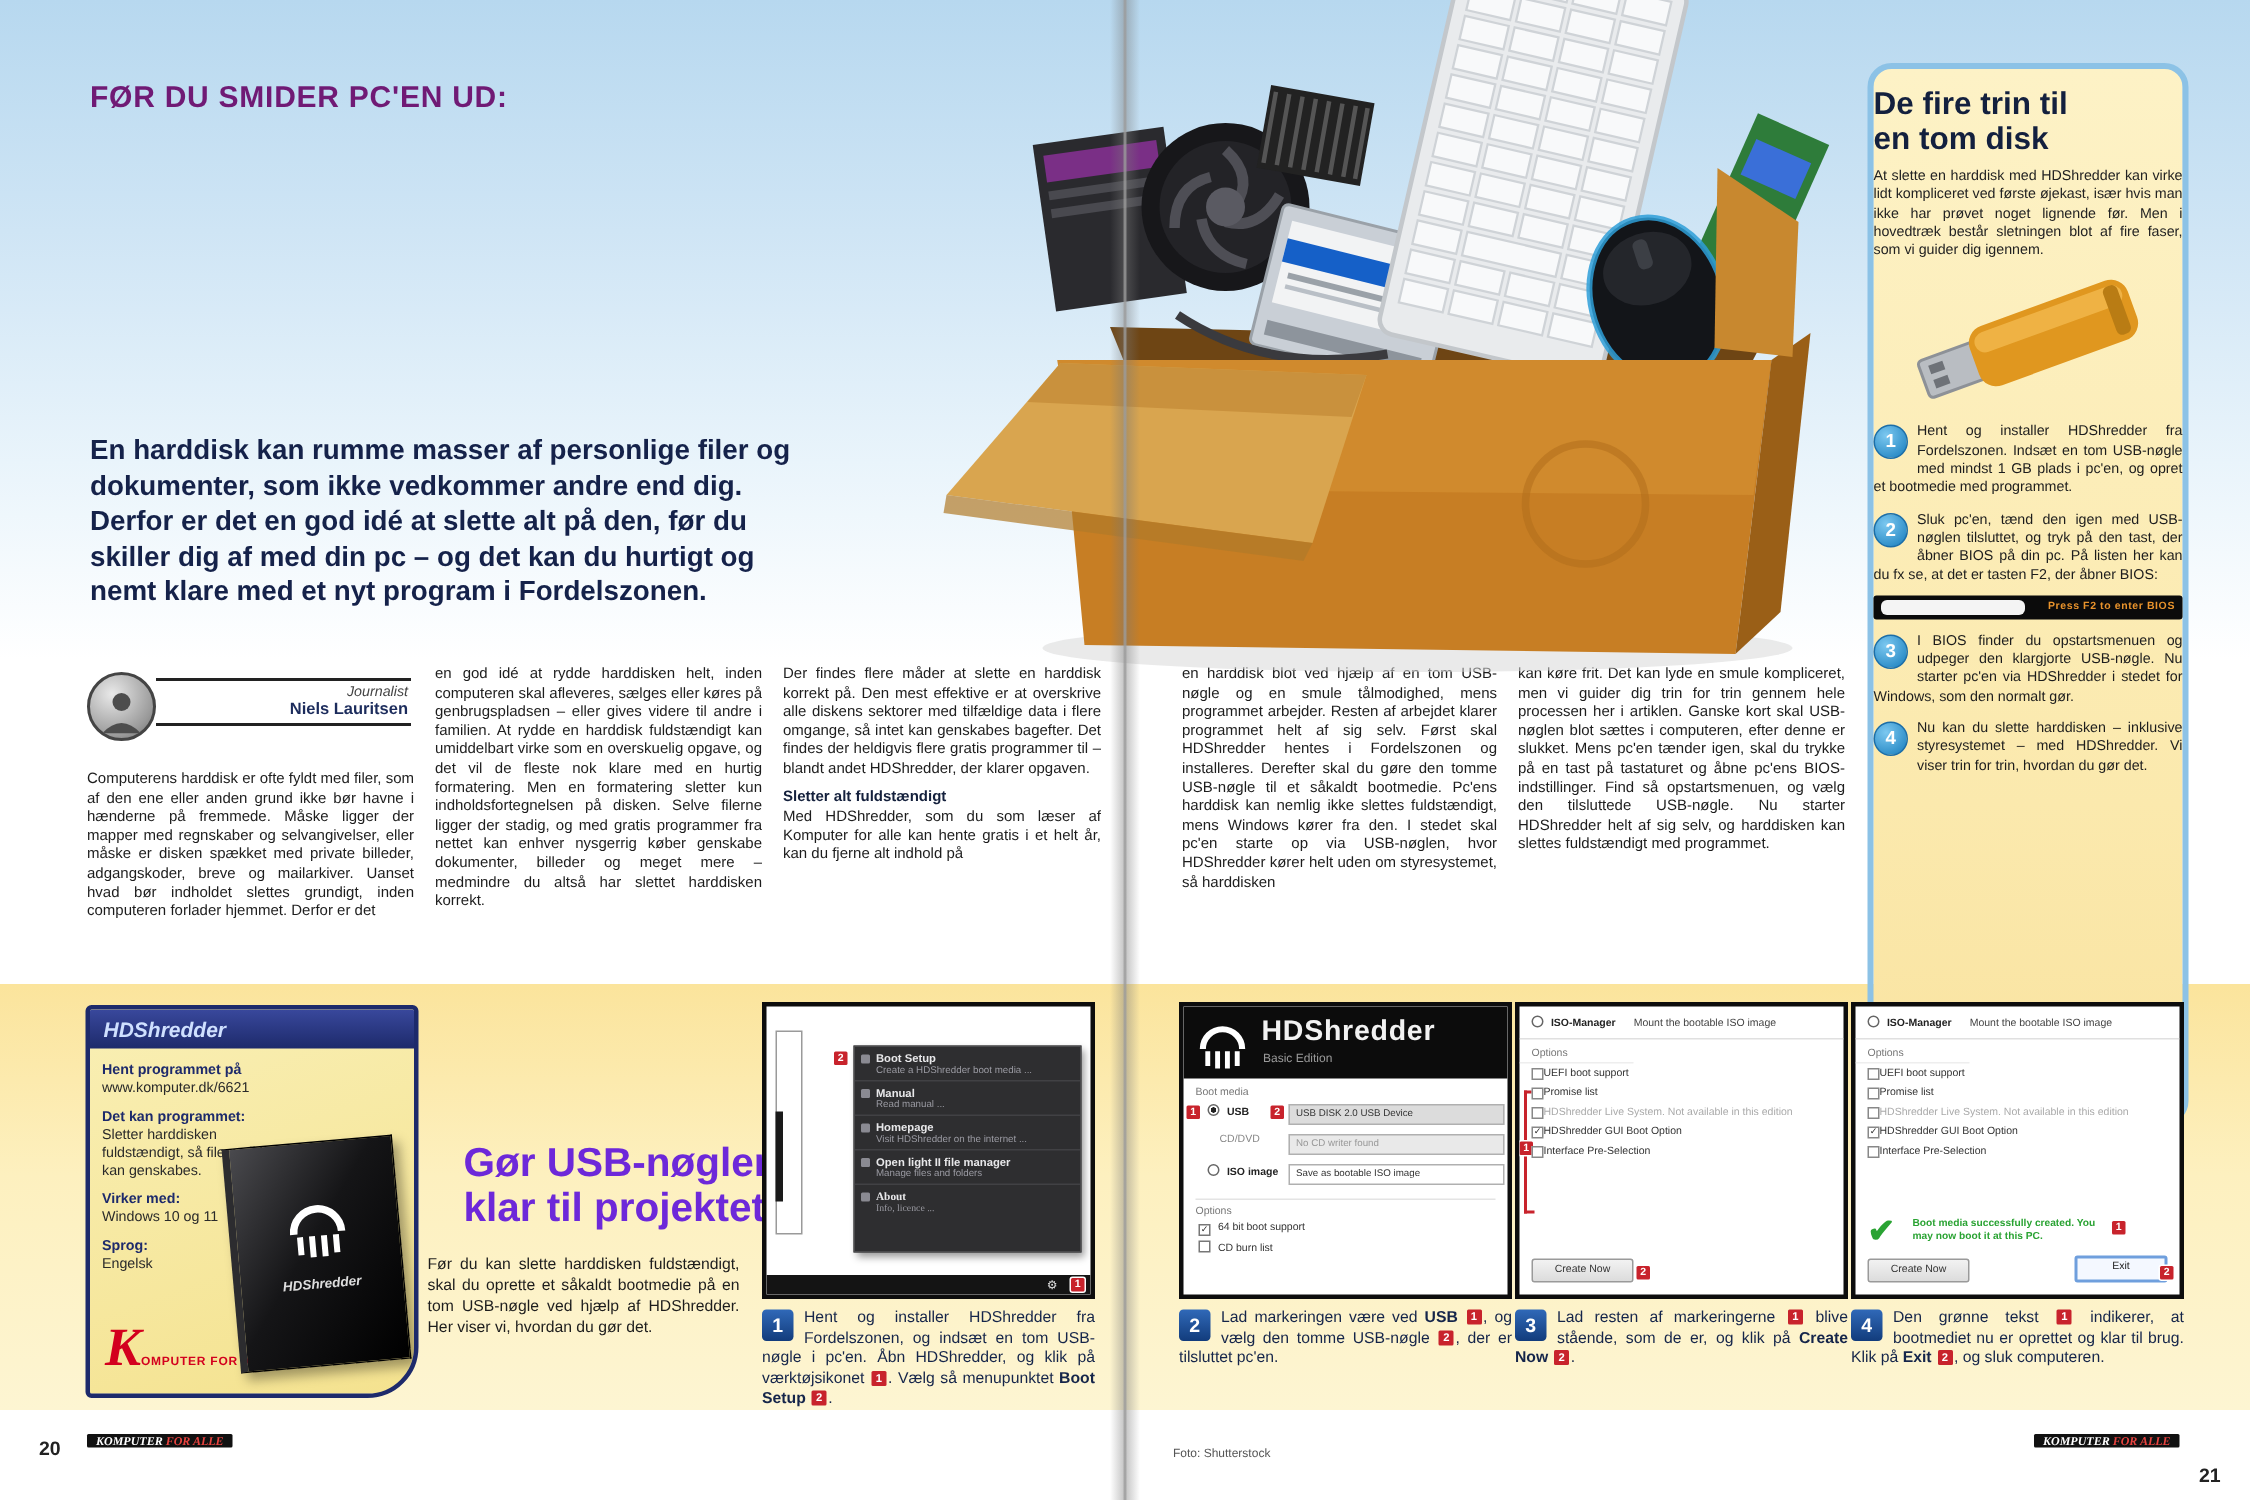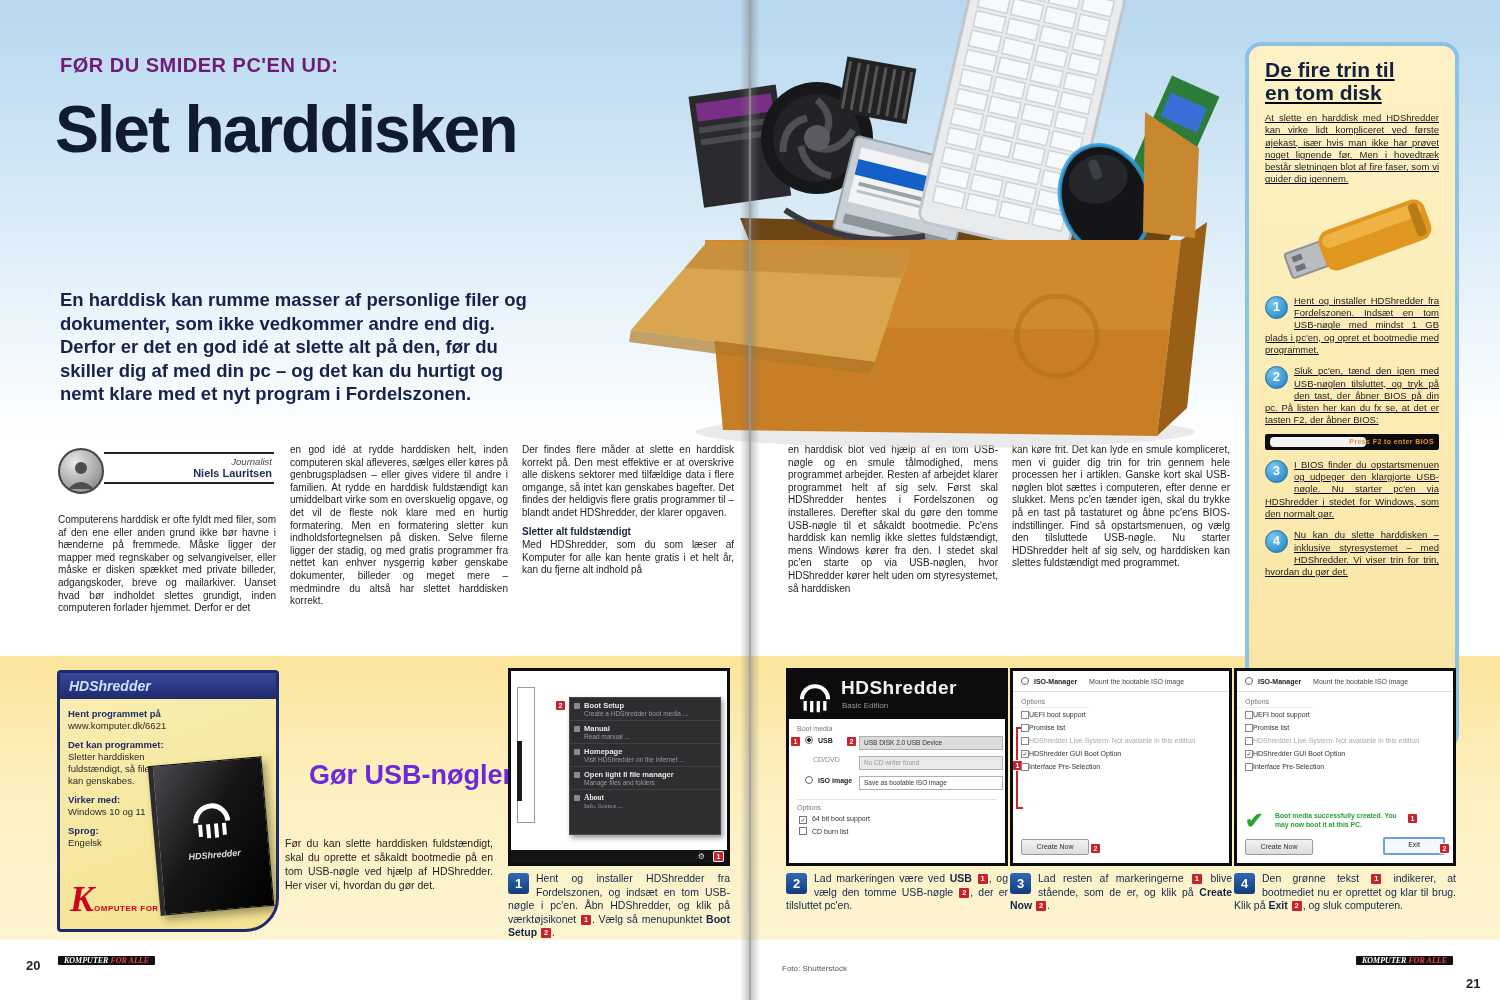--- a/index.html
+++ b/index.html
@@ -31,21 +31,21 @@
   .col{font-size:10px;line-height:12.6px;color:#1d1d1d;text-align:justify;overflow:hidden;}
   .col1{left:58px;top:514px;width:218px;height:128px;}
   .col2{left:290px;top:444px;width:218px;height:198px;}
   .col3{left:522px;top:444px;width:212px;height:198px;}
   .col4{left:788px;top:444px;width:210px;height:198px;}
   .col5{left:1012px;top:444px;width:218px;height:198px;}
   .col-subhead{font-weight:bold;color:#14203c;margin:6px 0 1px 0;font-size:10px;}
   
   .sidebar{left:1245px;top:42px;width:214px;height:708px;box-sizing:border-box;
            border:4px solid #8cc2e6;border-radius:16px;background:linear-gradient(180deg,#fdf2c6 0%,#fbe9ad 70%,#f9e3a0 100%);
-           padding:12px 16px;text-decoration:underline;}
+           padding:12px 0;}
   .sb-title{font-size:21px;line-height:23px;font-weight:bold;color:#13203e;}
   .sb-intro{font-size:9.5px;line-height:12.3px;color:#222;margin-top:8px;text-align:justify;}
   .usb-wrap{margin:4px auto 2px auto;width:186px;height:96px;}
   .side-step{margin-top:9px;font-size:9.5px;line-height:12.3px;color:#1d1d1d;text-align:justify;}
   .step-circle{float:left;width:21px;height:21px;margin:1px 6px 2px 0;border-radius:50%;
            background:radial-gradient(circle at 35% 30%,#7cc8f0,#2f8fc9 75%,#1c6ea8);border:1px solid #1c6ea8;
            color:#fff;font-weight:bold;font-size:12.5px;text-align:center;line-height:21px;}
   .bios-bar{position:relative;margin:7px 0 2px 0;height:16px;background:#0b0b0b;border-radius:2px;}
   .bios-box{position:absolute;left:5px;top:3px;width:96px;height:10px;background:#f4f4f4;border-radius:4px;}
   .bios-text{position:absolute;right:5px;top:4px;font-size:7px;color:#e8932c;letter-spacing:.4px;font-weight:bold;}
@@ -137,21 +137,20 @@
 </style>
 </head>
 <body>
 
 <div id="spread">
   <div class="abs sky"></div>
   <div class="abs yellow-band"></div>
 
   <div class="abs kicker">FØR DU SMIDER PC'EN UD:</div>
   <div class="abs headline">
-    <div>Slet harddisken</div>
   </div>
   <div class="abs intro">En harddisk kan rumme masser af personlige filer og dokumenter, som ikke vedkommer andre end dig. Derfor er det en god idé at slette alt på den, før du skiller dig af med din pc – og det kan du hurtigt og nemt klare med et nyt program i Fordelszonen.</div>
 
   <div class="abs byline">
     <div class="avatar">
       <svg width="32" height="32" viewBox="0 0 32 32">
         <circle cx="16" cy="11" r="6" fill="#4d4d4d"></circle>
         <path d="M3 32 Q16 18 29 32 Z" fill="#4d4d4d"></path>
       </svg>
     </div>
@@ -351,20 +350,21 @@
         <g stroke="#fff" stroke-width="4">
             <path d="M10 28 v12 M18 28 v14 M26 28 v14 M34 28 v12"></path>
           </g>
       </svg>
       <div class="fb-product-name">HDShredder</div>
     </div>
   </div>
 
   <div class="abs howto-head">
     <div>Gør USB-nøglen</div>
+    <div>klar til projektet</div>
   </div>
   <div class="abs howto-intro">Før du kan slette harddisken fuldstændigt, skal du oprette et såkaldt bootmedie på en tom USB-nøgle ved hjælp af HDShredder. Her viser vi, hvordan du gør det.</div>
 
   <div class="abs panel p1">
     <div class="s1-edge"></div>
     <div class="s1-edge2"></div>
     <div class="s1-menu">
       <div class="s1-item">
         <div class="s1-ico"></div>
         <div class="s1-title">Boot Setup</div>

